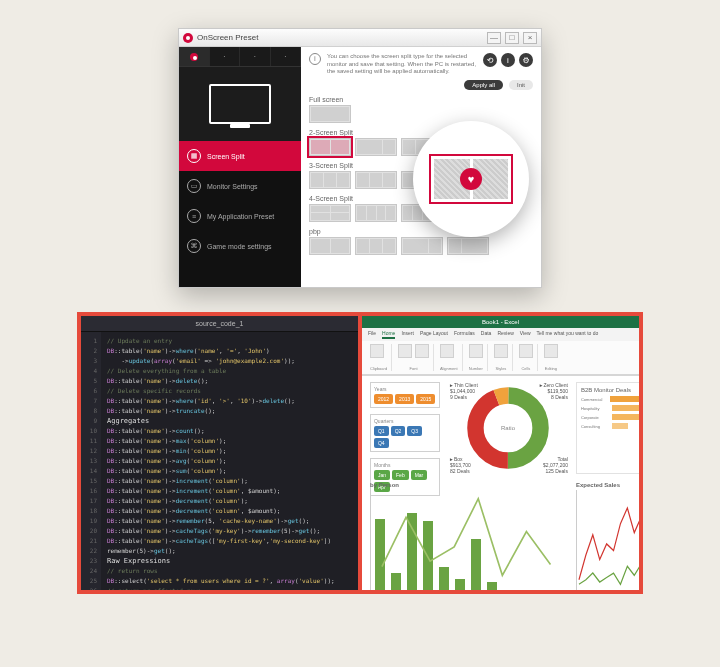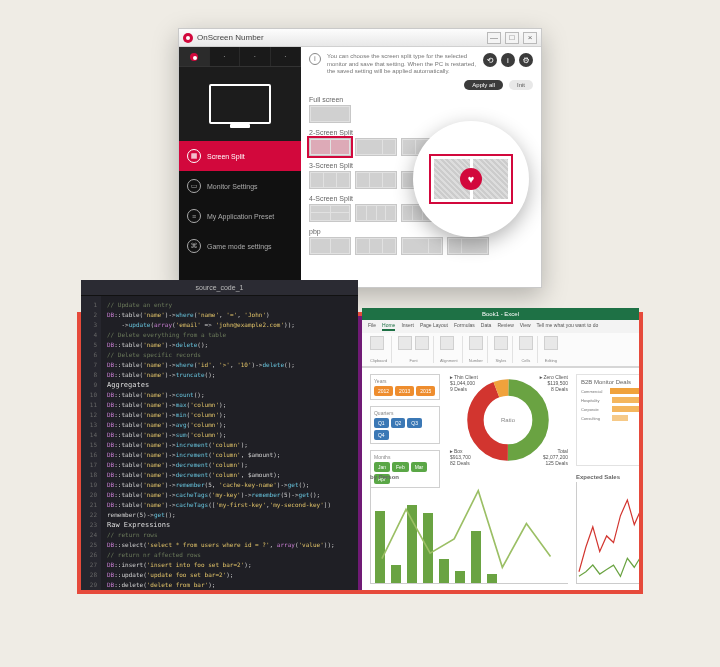--- a/index.html
+++ b/index.html
@@ -58,21 +58,21 @@
   .lay.c4 { grid-template-columns:1fr 1fr 1fr 1fr; width:42px; }
   .lay.g22 { grid-template-columns:1fr 1fr; grid-template-rows:1fr 1fr; width:42px; }
 
   
   .zoom { position:absolute; left:112px; top:74px; width:116px; height:116px; border-radius:50%; background:#fff; box-shadow:0 6px 20px rgba(0,0,0,.3); display:flex; align-items:center; justify-content:center; z-index:5; }
   .zoom-lay { width:84px; height:50px; display:grid; grid-template-columns:1fr 1fr; gap:3px; padding:3px; border:2px solid #d2083c; background:#fff; }
   .zoom-lay > div { background:repeating-linear-gradient(45deg,#ccc 0 2px,#ddd 2px 4px); }
   .zoom-heart { position:absolute; width:22px; height:22px; border-radius:50%; background:#d2083c; color:#fff; display:flex; align-items:center; justify-content:center; font-size:11px; }
 
   
-  .splitframe { position:absolute; left:77px; top:312px; width:566px; height:282px; border:4px solid #e64a3b; display:flex; background:#701a75;align-items:flex-end; }
+  .splitframe { position:absolute; left:77px; top:312px; width:566px; height:282px; border:4px solid #e64a3b; display:flex; background:#0c4a6e; }
   .pane { position:relative; overflow:hidden; }
   .pane.left { width:50%; background:#1f1f25; }
   .pane.right { width:50%; background:#fff; }
   .divider { width:4px; background:#e64a3b; }
 
   
   .ed-tab { height:16px; background:#2b2b33; color:#bbb; font-size:7px; display:flex; align-items:center; justify-content:center; border-bottom:1px solid #111; }
   .ed-body { display:flex; height:calc(100% - 16px); font-family: Menlo, Consolas, monospace; font-size:6px; line-height:10px; }
   .gutter { width:20px; background:#26262e; color:#666; text-align:right; padding:4px 4px 0 0; }
   .gutter div { height:10px; }
@@ -130,21 +130,21 @@
   .linechart { display:flex; flex-direction:column; }
   .linechart h4 { font-size:6px; color:#666; margin-bottom:2px; }
   .line-area { flex:1; position:relative; border-left:1px solid #ccc; border-bottom:1px solid #ccc; }
 </style>
 </head>
 <body>
 
 <div class="osc">
   <div class="osc-titlebar">
     <span class="osc-logo-dot"></span>
-    <span>OnScreen Number</span>
+    <span>OnScreen Preset</span>
     <span class="spacer"></span>
     <span class="osc-winbtn">—</span>
     <span class="osc-winbtn">□</span>
     <span class="osc-winbtn">×</span>
   </div>
   <div class="osc-body">
     <div class="osc-left">
       <div class="osc-tabs">
         <div class="osc-tab active">
             <span class="osc-logo-dot" style="width:8px;height:8px"></span>

